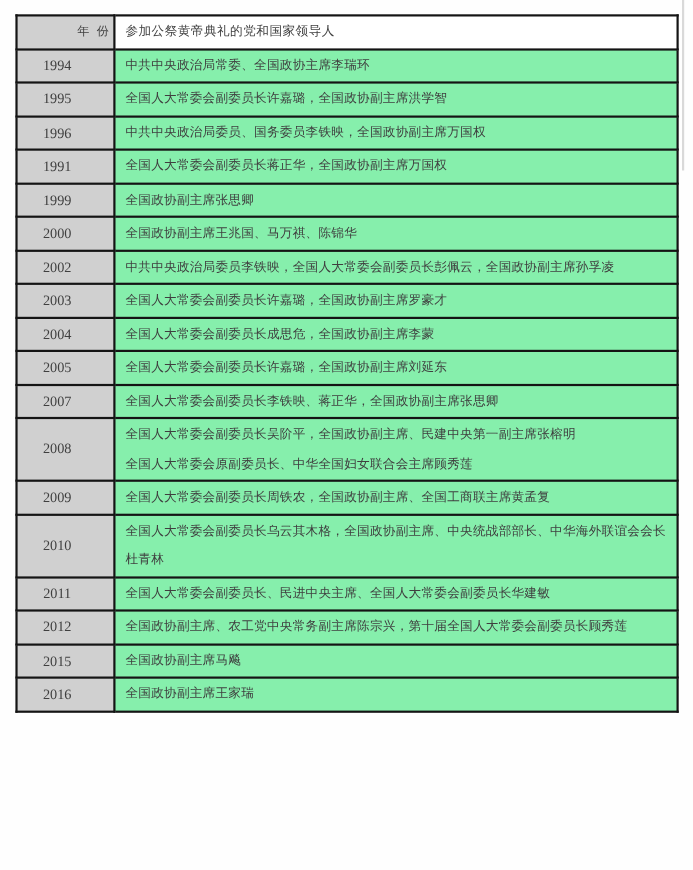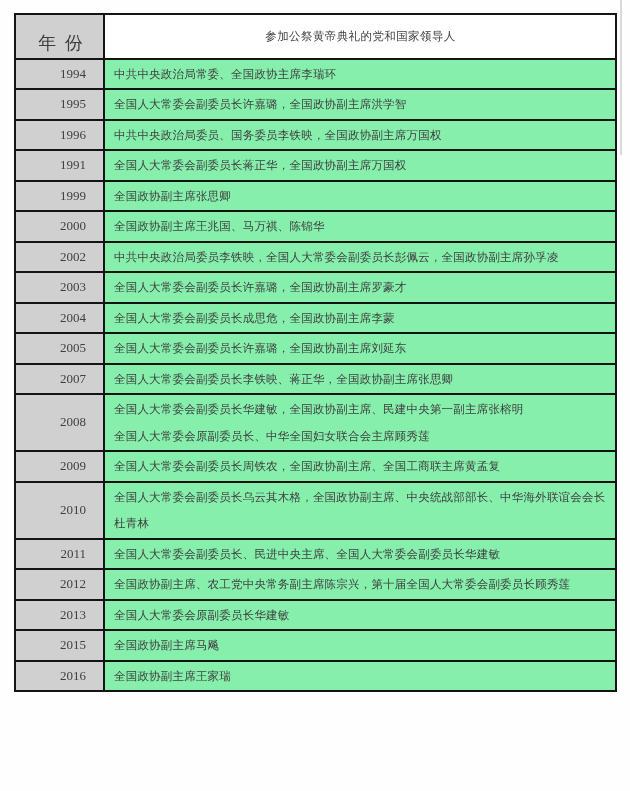--- a/index.html
+++ b/index.html
@@ -32,39 +32,38 @@
   .leaders-table th, .leaders-table td {
     border: 2px solid var(--border);
     font-weight: normal;
     color: var(--text);
     vertical-align: middle;
   }
   col.year-col  { width: 89px; }
   col.lead-col  { width: 512px; }
   .year-header {
     background: var(--year_col_bg);
-    text-align: center;
-    font-size: 18px;
-    padding: 15px 2px 1px 6px;
+    text-align: right;
+    font-size: 11px;
+    padding: 1px 2px 1px 6px;
     letter-spacing: 2px;
     line-height: 26.5px;
     height: 27.5px;
   }
   .leaders-header {
     background: #ffffff;
-    text-align: center;
+    text-align: left;
     font-size: 11.5px;
     letter-spacing: 0.4px;
     padding: 1px 8px 1px 9px;
     line-height: 26.5px;
     height: 27.5px;
   }
   .year-cell {
     background: var(--year_col_bg);
-    text-align: right;
     font-size: 13px;
     padding: 1px 17px 1px 2px;
     line-height: 26.5px;
   }
   .leaders-cell {
     background: #86efac;
     text-align: left;
     font-size: 11.5px;
     letter-spacing: 0.2px;
     padding: 1px 8px 1px 9px;
@@ -135,45 +134,41 @@
         <tr>
           <th class="year-cell">2005</th>
           <td class="leaders-cell">全国人大常委会副委员长许嘉璐，全国政协副主席刘延东</td>
         </tr>
         <tr>
           <th class="year-cell">2007</th>
           <td class="leaders-cell">全国人大常委会副委员长李铁映、蒋正华，全国政协副主席张思卿</td>
         </tr>
         <tr>
           <th class="year-cell">2008</th>
-          <td class="leaders-cell">全国人大常委会副委员长华建敏，全国政协副主席、民建中央第一副主席张榕明
+          <td class="leaders-cell">全国人大常委会副委员长吴阶平，全国政协副主席、民建中央第一副主席张榕明
 全国人大常委会原副委员长、中华全国妇女联合会主席顾秀莲</td>
         </tr>
         <tr>
           <th class="year-cell">2009</th>
           <td class="leaders-cell">全国人大常委会副委员长周铁农，全国政协副主席、全国工商联主席黄孟复</td>
         </tr>
         <tr>
           <th class="year-cell">2010</th>
           <td class="leaders-cell">全国人大常委会副委员长乌云其木格，全国政协副主席、中央统战部部长、中华海外联谊会会长
 杜青林</td>
         </tr>
         <tr>
           <th class="year-cell">2011</th>
           <td class="leaders-cell">全国人大常委会副委员长、民进中央主席、全国人大常委会副委员长华建敏</td>
         </tr>
         <tr>
           <th class="year-cell">2012</th>
           <td class="leaders-cell">全国政协副主席、农工党中央常务副主席陈宗兴，第十届全国人大常委会副委员长顾秀莲</td>
         </tr>
         <tr>
-          <th class="year-cell">2013</th>
-          <td class="leaders-cell">全国人大常委会原副委员长华建敏</td>
-        </tr>
-        <tr>
           <th class="year-cell">2015</th>
           <td class="leaders-cell">全国政协副主席马飚</td>
         </tr>
         <tr>
           <th class="year-cell">2016</th>
           <td class="leaders-cell">全国政协副主席王家瑞</td>
         </tr>
       </tbody>
   </table>
 

